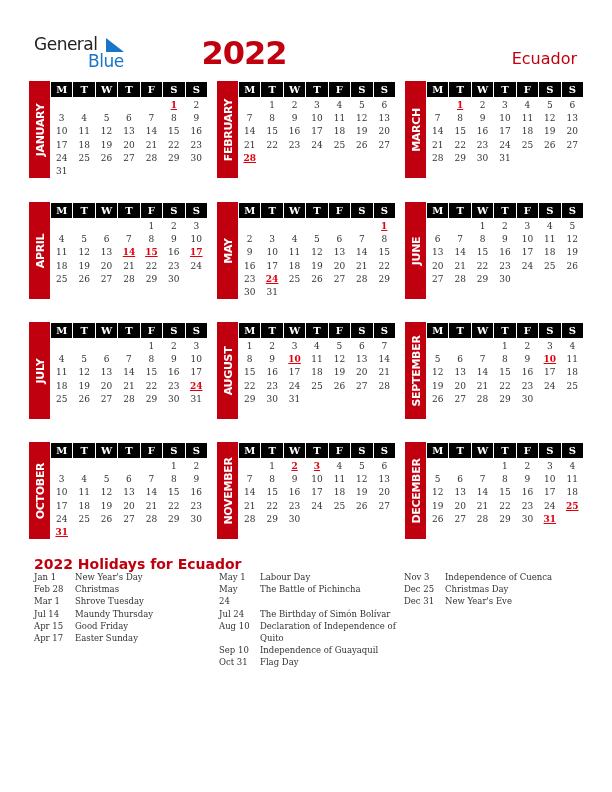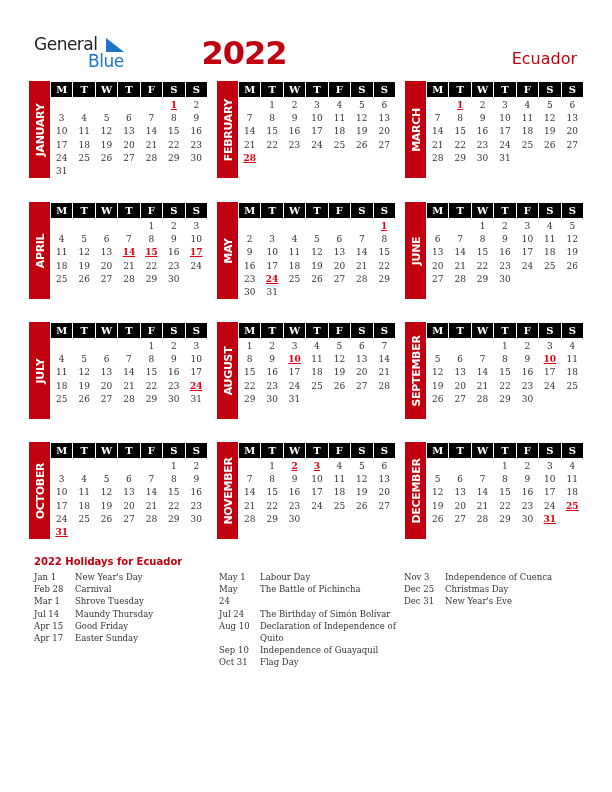--- a/index.html
+++ b/index.html
@@ -30,21 +30,21 @@
       font-family: "DejaVu Serif", serif;
     }
     .month .row { display: flex; height: 13.2px; }
     .month .row div {
       flex: 1; text-align: center; font-size: 9px; color: #333; line-height: 13px; margin-left: 1px;
       font-family: "DejaVu Serif", serif;
     }
     .month .row div.hol { color: #e00010; font-weight: bold; text-decoration: underline; }
     .month .days { padding-top: 2px; }
 
-    .hol-title { position: absolute; left: 34px; top: 556px; font-family: "DejaVu Sans", sans-serif; font-weight: bold; font-size: 10px; color: #c0000e; }
+    .hol-title { position: absolute; left: 34px; top: 556px; font-family: "DejaVu Sans", sans-serif; font-weight: bold; font-size: 14px; color: #c0000e; }
     .hol-col { position: absolute; top: 571px; width: 180px; }
     .hol-item { display: flex; font-size: 8.5px; color: #333; line-height: 12.2px; gap: 9px; }
     .hol-item .d { width: 32px; flex-shrink: 0; }
     .hol-item .n { flex: 1; }
   </style>
 </head>
 <body>
 
 <div class="logo">
   <span class="general">General</span>
@@ -841,21 +841,21 @@
   </div>
 
 <div class="hol-title">2022 Holidays for Ecuador</div>
 <div class="hol-col" style="left:34px">
     <div class="hol-item">
       <span class="d">Jan 1</span>
       <span class="n">New Year's Day</span>
     </div>
     <div class="hol-item">
       <span class="d">Feb 28</span>
-      <span class="n">Carnival</span>
+      <span class="n">Christmas</span>
     </div>
     <div class="hol-item">
       <span class="d">Mar 1</span>
       <span class="n">Shrove Tuesday</span>
     </div>
     <div class="hol-item">
       <span class="d">Jul 14</span>
       <span class="n">Maundy Thursday</span>
     </div>
     <div class="hol-item">

